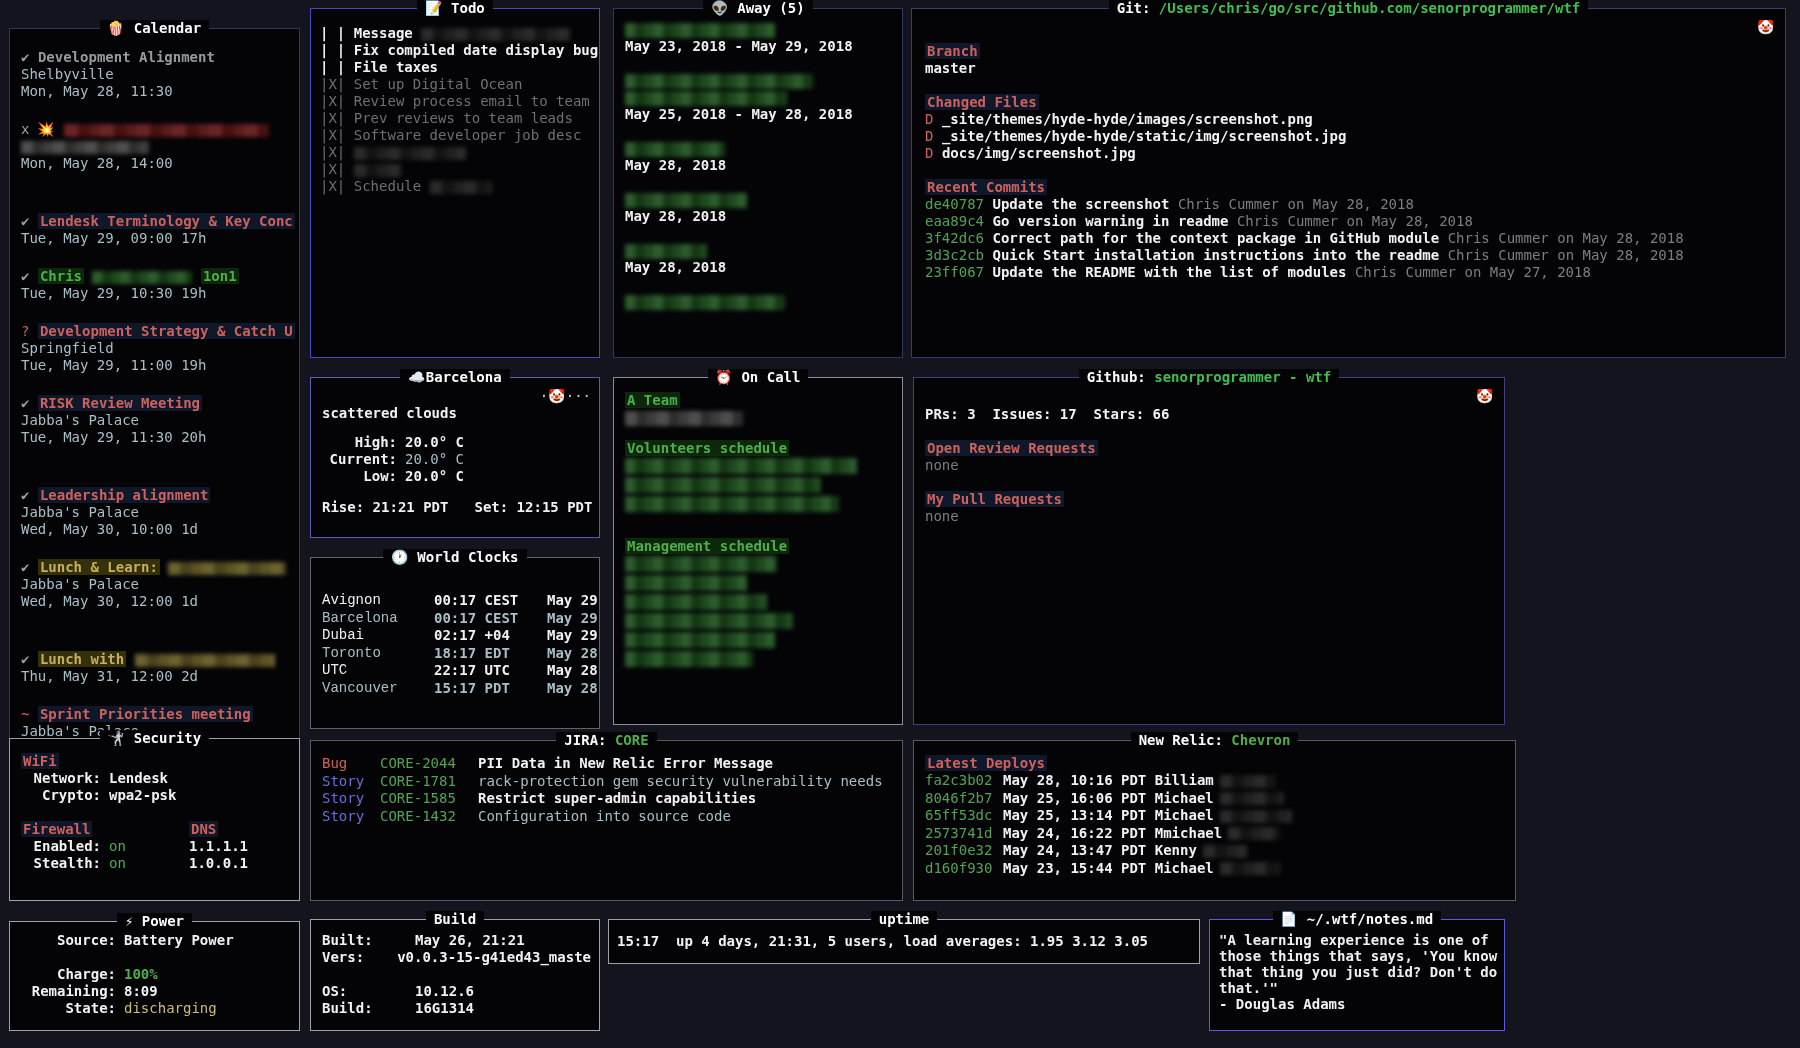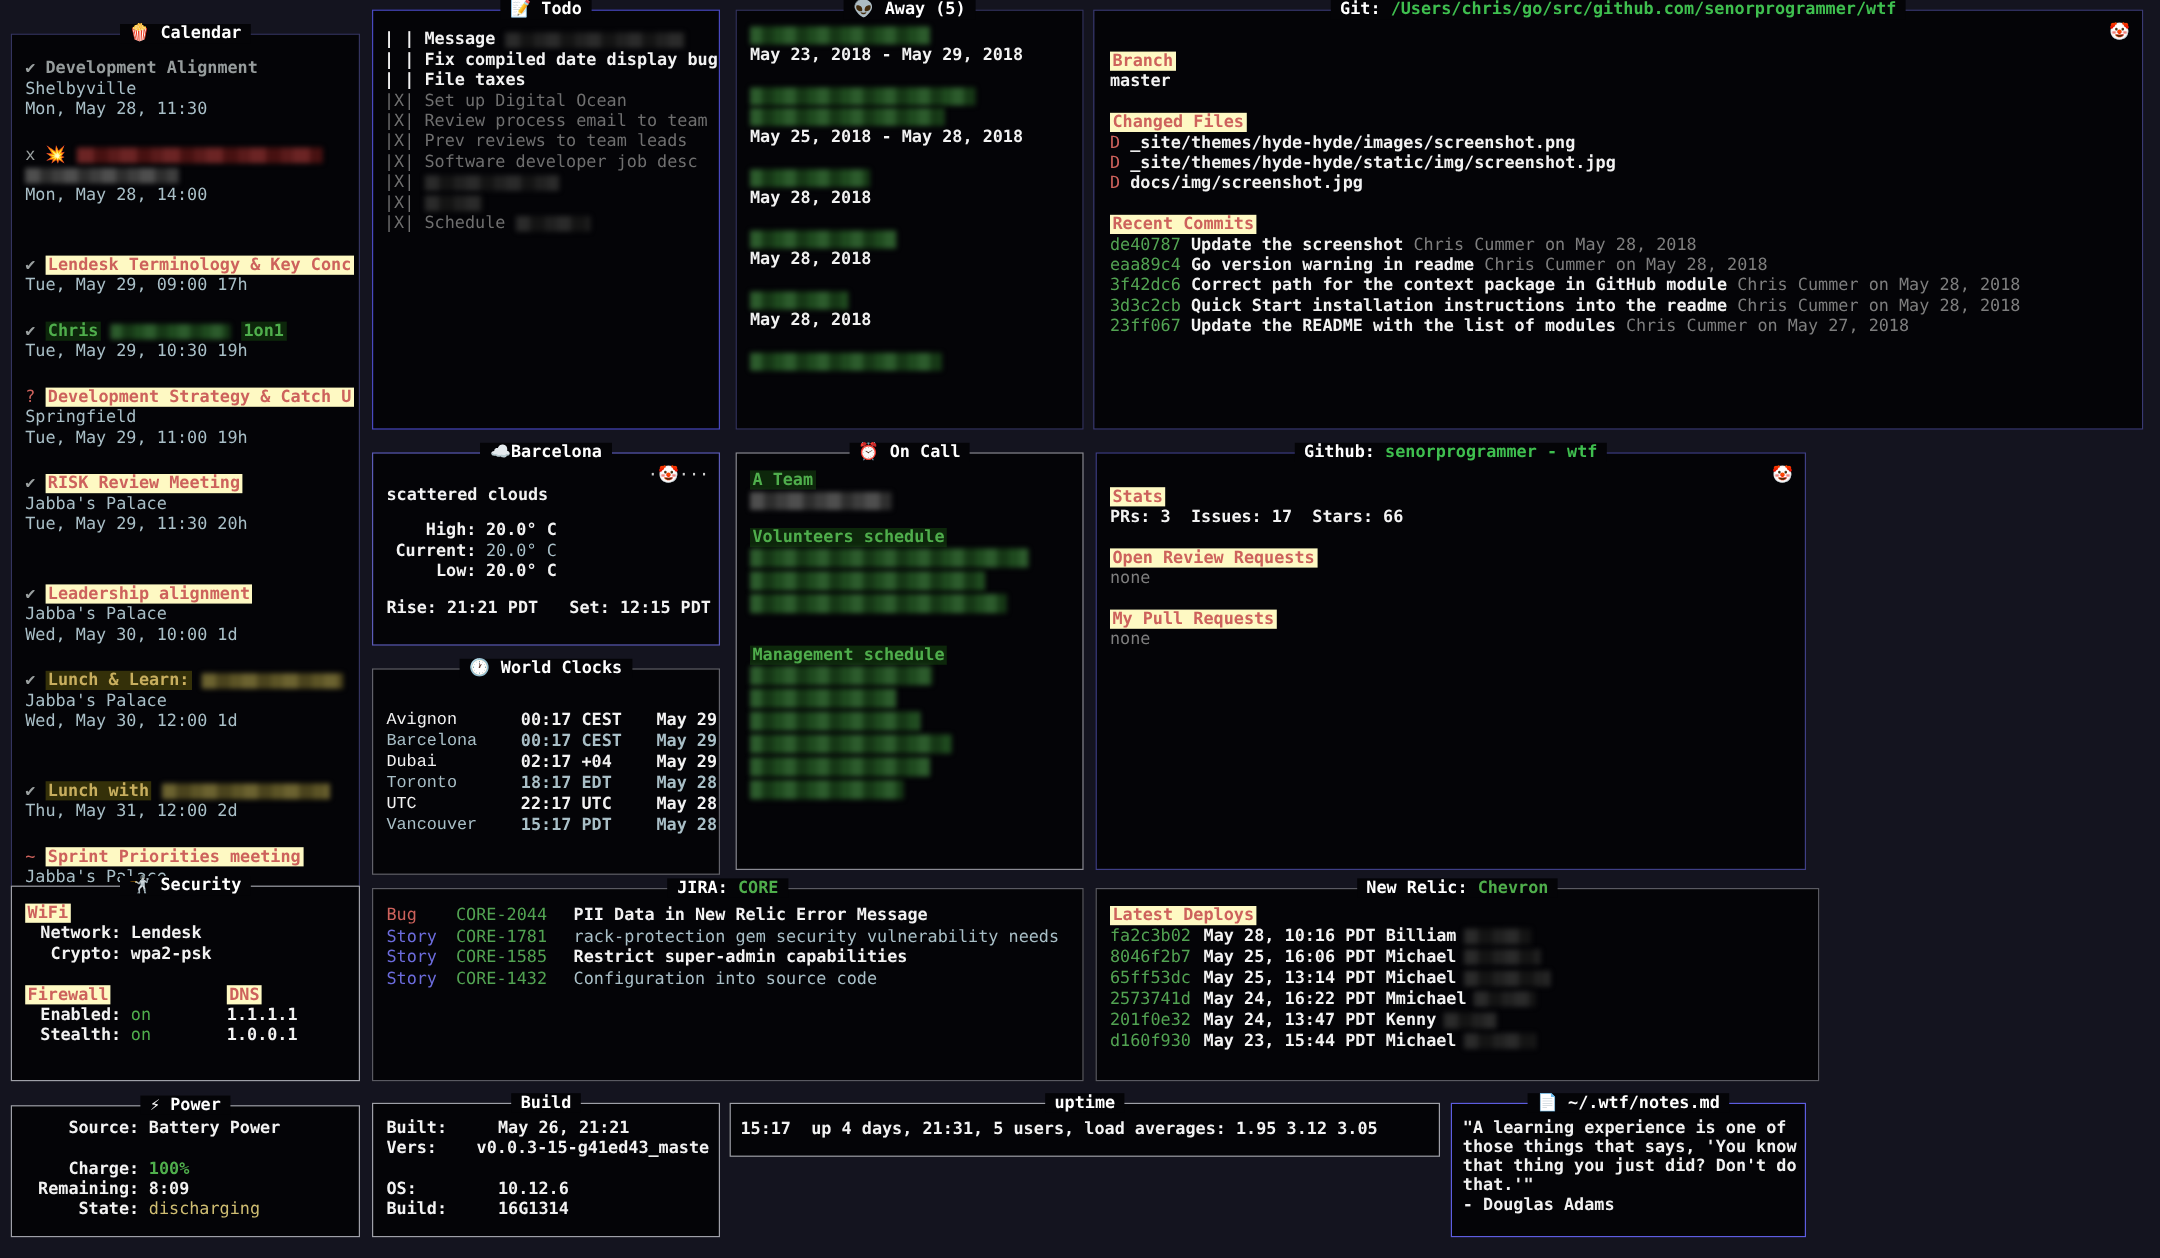--- a/index.html
+++ b/index.html
@@ -17,21 +17,21 @@
   .ln { white-space:pre; min-height:17px; line-height:17px; }
   .sp { height:17px; }
   .lrow { display:flex; line-height:17px; min-height:17px; white-space:pre; }
   .wb { font-weight:bold; color:#f2f2f2; }
   .pale { color:#a9bfc7; }
   .dim { color:#6f6f6f; }
   .meta { color:#7e7e7e; }
   .pfx { color:#9aa0a0; }
   .t-grayt { color:#969c9c;font-weight:bold; }
   .t-red { color:#cd625c; }
-  .rh { color:#cd625c; background:#fef9c3; padding:0 2px; font-weight:bold; }
+  .rh { color:#cd625c; background:#0f172a; padding:0 2px; font-weight:bold; }
   .t-green { color:#4fae4c; }
   .gh { color:#4fae4c; background:#0d270b; padding:0 2px; font-weight:bold; }
   .t-hash { color:#52a352; }
   .t-path { color:#3fbf4f; font-weight:bold; }
   .t-khaki { color:#c8ae5e; background:#343009; padding:0 2px; font-weight:bold; }
   .t-khaki-plain { color:#cfbd72; }
   .t-blue { color:#6c6cdd; }
   .ev { margin-bottom:21px; }
   .mbx { margin-bottom:41px; }
   .lab75 { display:inline-block; width:75px; text-align:right; margin-right:8px; }
@@ -286,21 +286,20 @@
     <div class="ln"><span class="t-hash">3f42dc6</span> <span class="wb">Correct path for the context package in GitHub module</span> <span class="meta">Chris Cummer on May 28, 2018</span></div>
     <div class="ln"><span class="t-hash">3d3c2cb</span> <span class="wb">Quick Start installation instructions into the readme</span> <span class="meta">Chris Cummer on May 28, 2018</span></div>
     <div class="ln"><span class="t-hash">23ff067</span> <span class="wb">Update the README with the list of modules</span> <span class="meta">Chris Cummer on May 27, 2018</span></div>
   </div>
 </section>
 
 <section class="panel" style="left:913px;top:377px;width:592px;height:348px;border-color:#3f3f85;">
   <div class="tt"><span class="ttin"><span>Github:</span> <span class="t-path">senorprogrammer - wtf</span></span></div>
   <span class="spin">🤡</span>
   <div class="pc" style="top:28px;">
-    <div class="ln"><span class="rh">Stats</span></div>
     <div class="ln"><span class="wb">PRs: 3</span>  <span class="wb">Issues: 17</span>  <span class="wb">Stars: 66</span></div>
     <div class="sp"></div>
     <div class="ln"><span class="rh">Open Review Requests</span></div>
     <div class="ln meta">none</div>
     <div class="sp"></div>
     <div class="ln"><span class="rh">My Pull Requests</span></div>
     <div class="ln meta">none</div>
   </div>
 </section>
 

